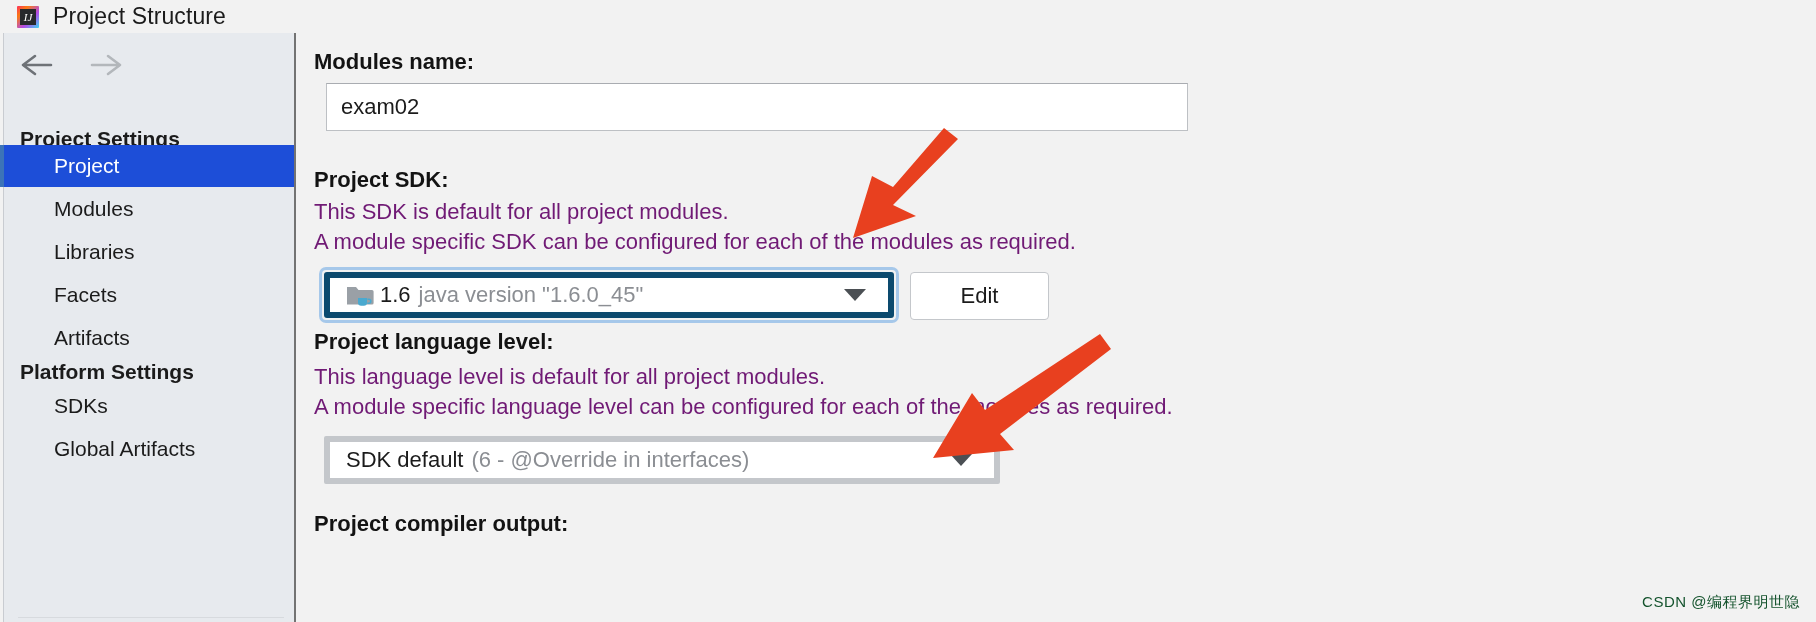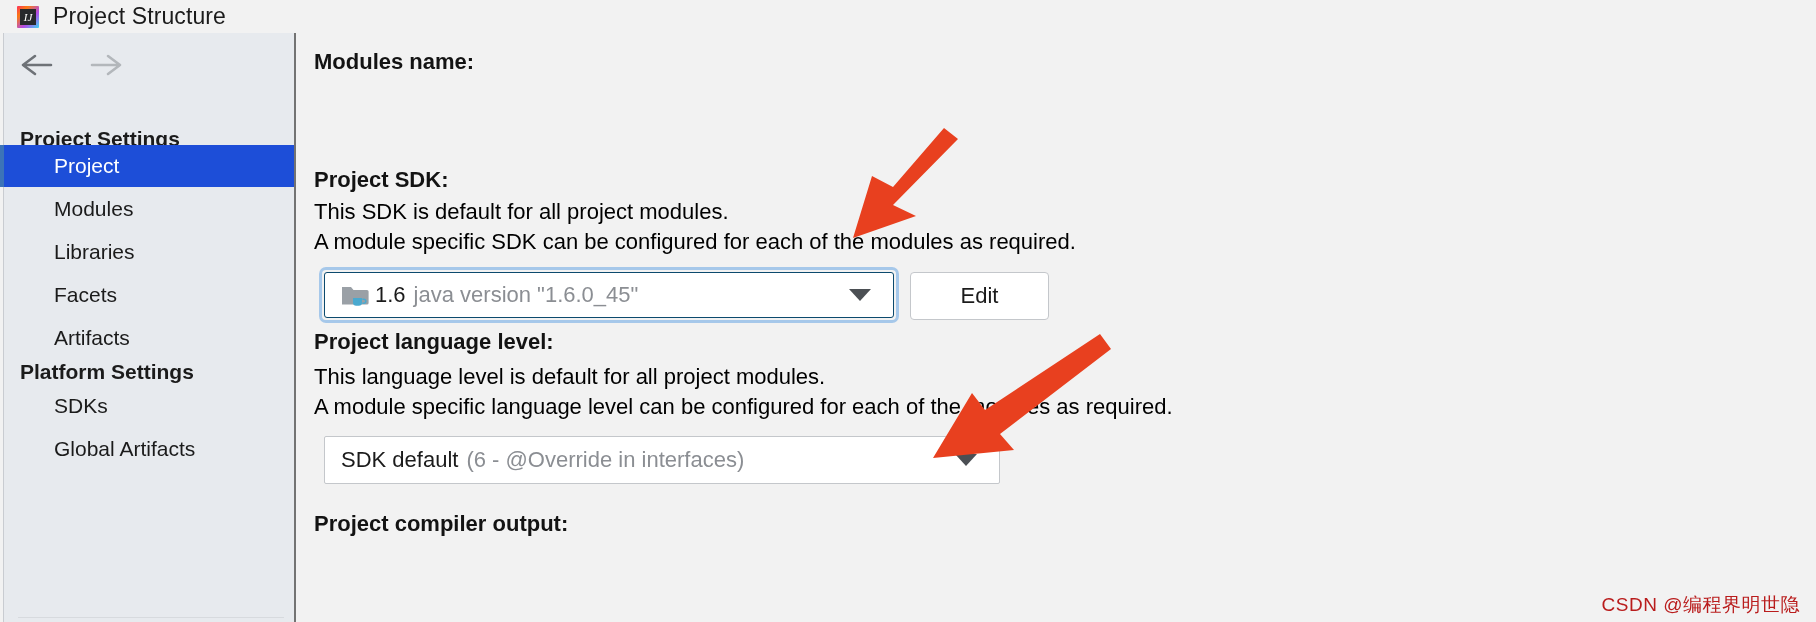--- a/index.html
+++ b/index.html
@@ -164,21 +164,21 @@
   .label-bold {
     position: absolute;
     font-size: 22px;
     font-weight: bold;
     color: #131313;
     white-space: nowrap;
   }
   .label-plain {
     position: absolute;
     font-size: 22px;
-    color: #000000;
+    color: #701a75;
     white-space: nowrap;
   }
 
   
   .textfield {
     position: absolute;
     box-sizing: border-box;
     background: #ffffff;
     border: 1px solid #bdc0c4;
     border-top-color: #a9acb1;
@@ -198,21 +198,21 @@
     border: 3px solid #a6c8ea;
     border-radius: 7px;
     padding: 2px;
     background: transparent;
   }
   .combo {
     box-sizing: border-box;
     width: 100%;
     height: 100%;
     background: #ffffff;
-    border: 1px solid #0c4a6e;
+    border: 6px solid #0c4a6e;
     border-radius: 3px;
     display: flex;
     align-items: center;
     position: relative;
     cursor: pointer;
   }
   .combo.plain {
     border-radius: 2px;
     border-color: #c4c7cb;
   }
@@ -265,23 +265,23 @@
     position: absolute;
     left: 0; top: 0;
     width: 1816px;
     height: 622px;
     pointer-events: none;
   }
 
   .watermark {
     position: absolute;
     right: 16px;
-    bottom: 4px;
-    font-size: 19px;
-    color: #b91c1c;
+    bottom: 10px;
+    font-size: 15px;
+    color: #14532d;
     white-space: nowrap;
     letter-spacing: 0.5px;
   }
 </style>
 </head>
 <body>
 
 <div id="app">
 
   <div class="titlebar">
@@ -326,20 +326,21 @@
     <div class="nav-item" style="top:395px;">Global Artifacts</div>
 
     <div class="sidebar-divider"></div>
 
   </div>
 
   <div class="content">
 
     <div class="label-bold" style="left:17px; top:16px;">Modules name:</div>
 
+    <div class="textfield" style="left:29px; top:50px; width:862px; height:48px;" placeholder="">exam02</div>
 
     <div class="label-bold" style="left:17px; top:134px;">Project SDK:</div>
 
     <div class="label-plain" style="left:17px; top:166px;">This SDK is default for all project modules.</div>
 
     <div class="label-plain" style="left:17px; top:196px;">A module specific SDK can be configured for each of the modules as required.</div>
 
     <div class="combo-wrap focused" style="left:22px; top:234px; width:580px; height:56px;">
       <div class="combo">
         <div class="sdk-icon">

